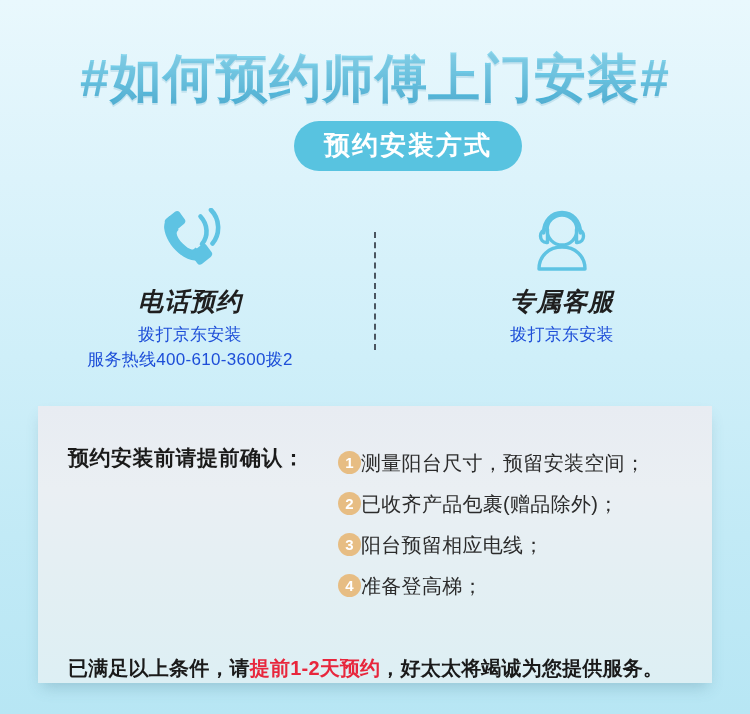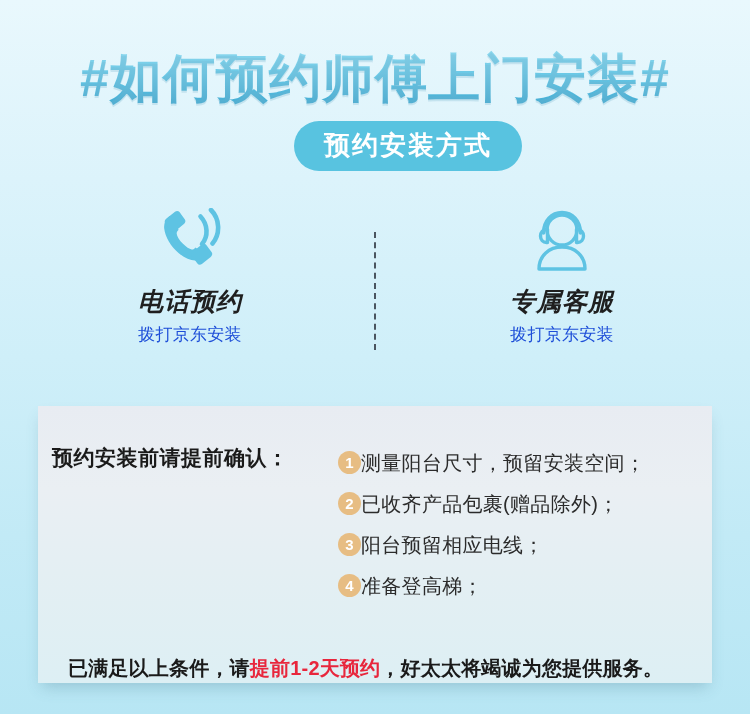--- a/index.html
+++ b/index.html
@@ -126,21 +126,21 @@
   }
 
   .card-inner {
     position: relative;
     width: 100%;
     height: 100%;
   }
 
   .confirm-label {
     position: absolute;
-    left: 14px;
+    left: 30px;
     top: 39px;
     font-size: 21px;
     font-weight: bold;
     color: #1A1A1A;
     letter-spacing: 0.5px;
     line-height: 26px;
     white-space: nowrap;
   }
 
   .checklist {
@@ -214,20 +214,21 @@
             <path d="M38.0 43.6 l8.8 -7.1 c1.5 -1.2 3.5 -1.0 4.5 0.4 l5.4 7.4 c1.0 1.4 0.5 3.4 -1.0 4.6 l-8.8 7.1 c-1.5 1.2 -3.5 1.0 -4.5 -0.4 l-5.4 -7.4 c-1.0 -1.4 -0.5 -3.4 1.0 -4.6 z"></path>
           </g>
           <g fill="none" stroke="#5EC3E3" stroke-width="4.6" stroke-linecap="round">
             <path d="M47.0 36.0 C53.5 28.5 53.0 16.5 45.5 8.5"></path>
             <path d="M57.5 35.5 C65.5 26.0 65.0 11.0 56.0 2.0"></path>
           </g>
         </svg>
       </div>
       <div class="feature-title">电话预约</div>
       <div class="feature-sub first">拨打京东安装</div>
+      <div class="feature-sub">服务热线400-610-3600拨2</div>
     </div>
 
     <div class="divider"></div>
 
     <div class="feature right">
       <div class="feature-icon">
         <svg width="74" height="66" viewBox="0 0 74 66" aria-hidden="true">
           <g fill="none" stroke="#5EC3E3" stroke-width="3.4" stroke-linecap="round" stroke-linejoin="round">
             <circle cx="37" cy="24" r="15"></circle>
             <path d="M18.5 27 C18.5 15 26.5 6.5 37 6.5 C47.5 6.5 55.5 15 55.5 27"></path>

